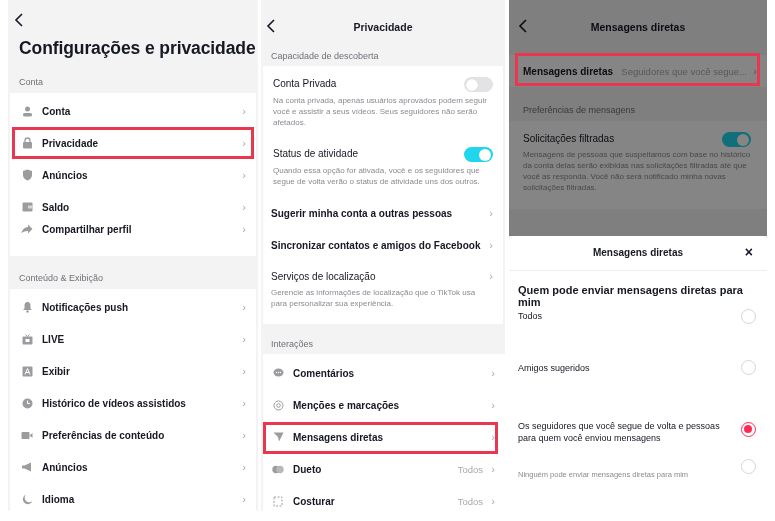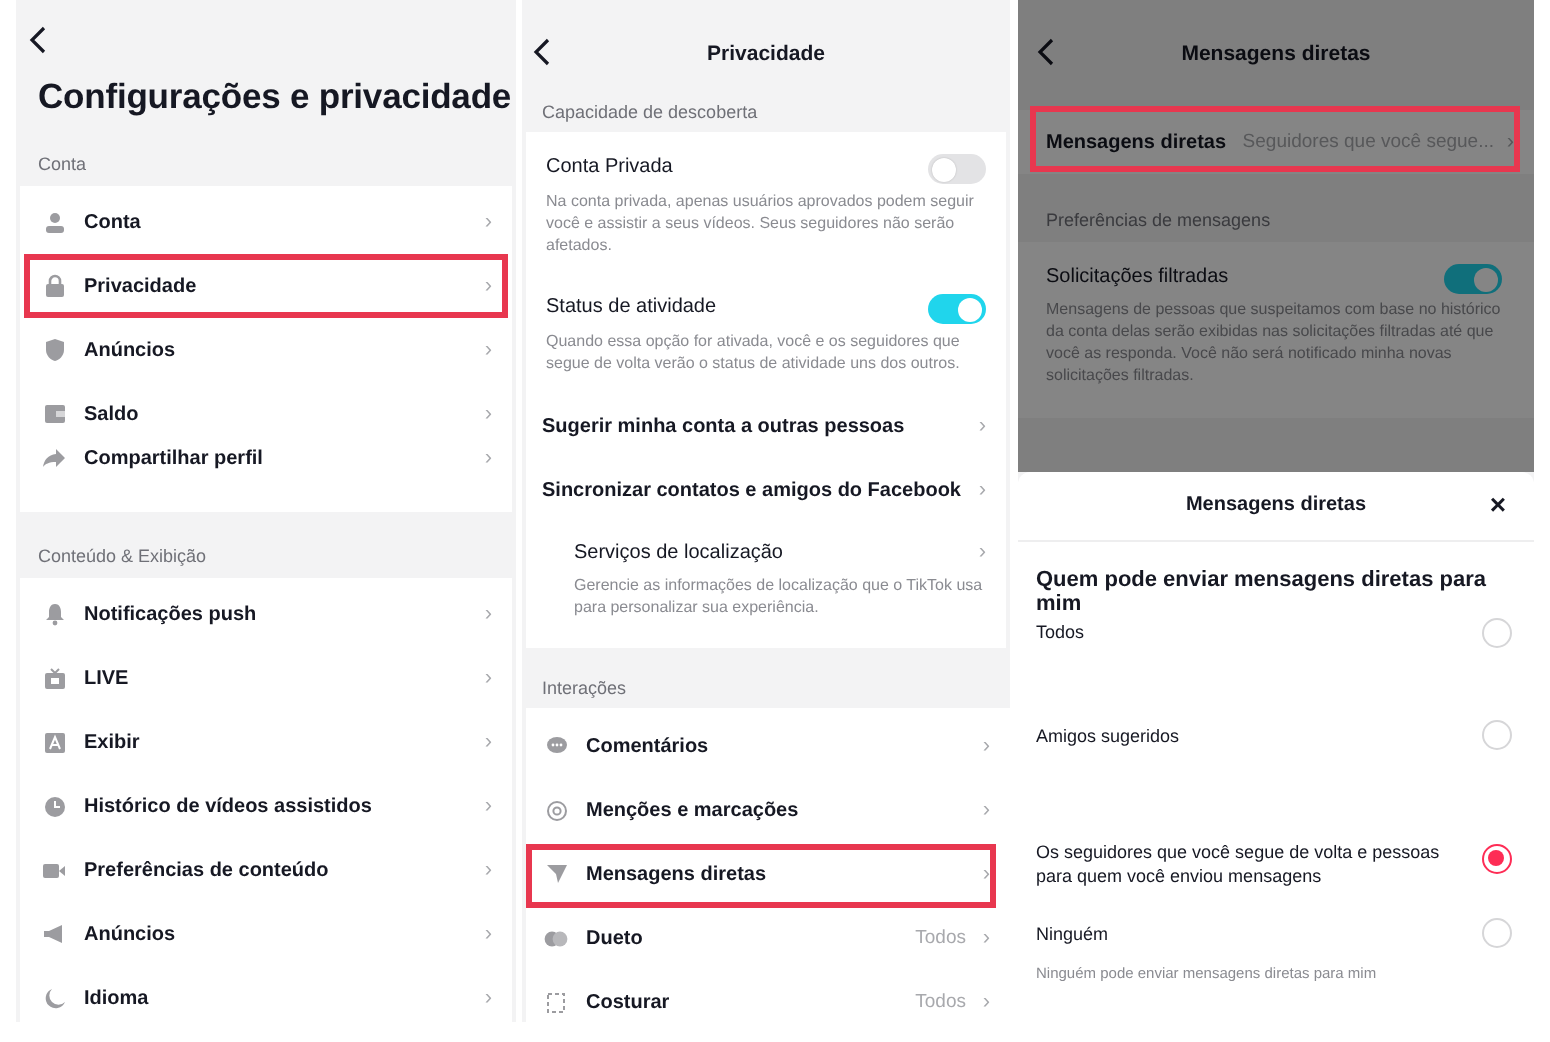--- a/index.html
+++ b/index.html
@@ -207,21 +207,21 @@
         </div>
 
       <div class="row" style="top:131px;padding-left:8px">
         <span class="lbl">Sugerir minha conta a outras pessoas</span>
         <span class="chev">›</span>
       </div>
       <div class="row" style="top:163px;padding-left:8px">
         <span class="lbl">Sincronizar contatos e amigos do Facebook</span>
         <span class="chev">›</span>
       </div>
-      <div class="item" style="top:205px;left:24px">
+      <div class="item" style="top:205px;left:8px">
         <div class="h">Serviços de localização</div>
         <div class="d" style="margin-top:5px">Gerencie as informações de localização que o TikTok usa para personalizar sua experiência.</div>
       </div>
       <span class="chev" style="position:absolute;right:10px;top:204px;font-size:11px;color:#a8a9ad">›</span>
     </div>
 
     <div class="sect" style="left:10px;top:339px">Interações</div>
 
     <div class="card" style="top:354px;height:157px;left:2px;right:0">
       <div class="row" style="top:3px;padding-left:8px">
@@ -326,20 +326,19 @@
         <div class="t">Amigos sugeridos</div>
       </div>
       <div class="radio" style="top:124px"></div>
 
       <div class="opt" style="top:184px">
         <div class="t">Os seguidores que você segue de volta e pessoas para quem você enviou mensagens</div>
       </div>
       <div class="radio sel" style="top:186px"></div>
 
       <div class="opt" style="top:225px">
-        <div class="t">Ninguém</div>
         <div class="s">Ninguém pode enviar mensagens diretas para mim</div>
       </div>
       <div class="radio" style="top:223px"></div>
     </div>
   </div>
 
 </div>
 
 </body></html>

